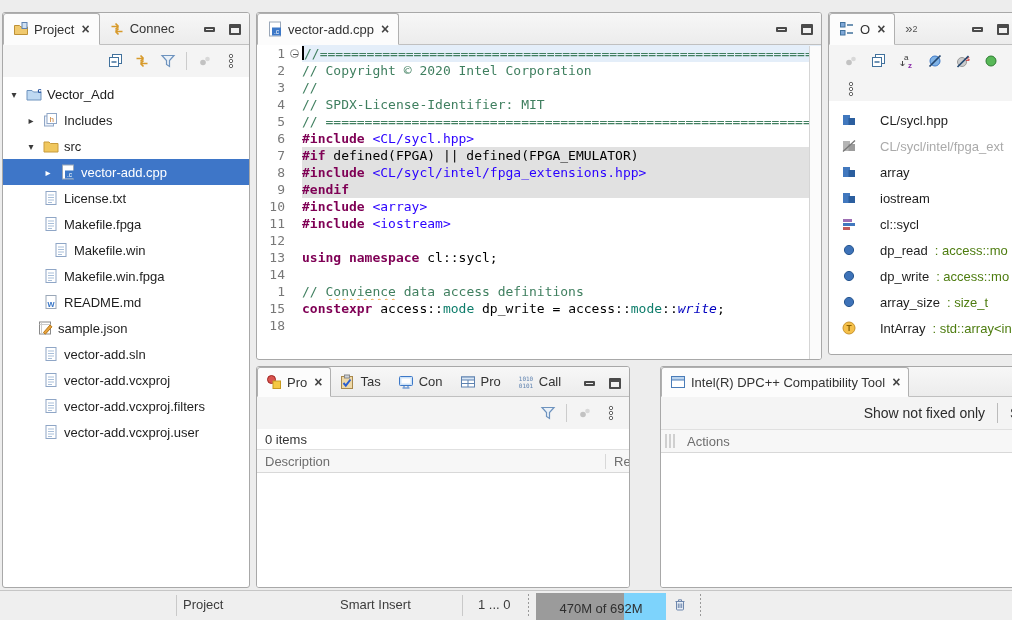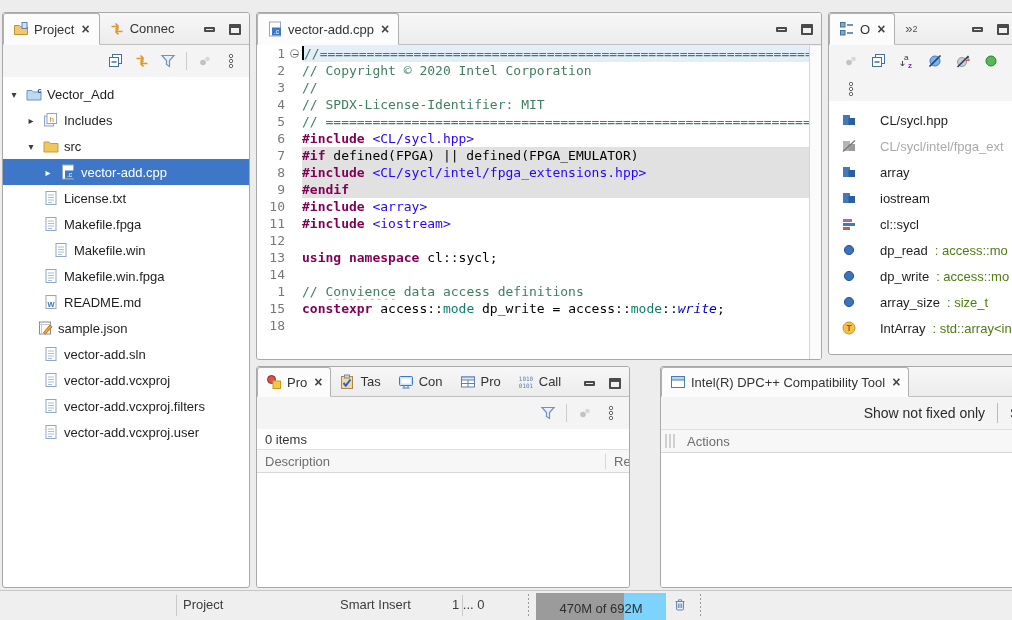--- a/index.html
+++ b/index.html
@@ -694,21 +694,21 @@
     <span class="cell">Actions</span>
   </div>
   <div style="background:#FFF; height:100%;"></div>
 </div>
 
 <div id="status-bar">
   <span class="vline" style="left:176px;"></span>
   <span class="slabel" style="left:183px;">Project</span>
   <span class="slabel" style="left:340px;">Smart Insert</span>
   <span class="vline" style="left:462px;"></span>
-  <span class="slabel" style="left:452px;">1 ... 0</span>
+  <span class="slabel" style="left:478px;">1 ... 0</span>
   <span class="dotline" style="left:528px;"></span>
   <div class="memgauge">
     <div class="memfill" id="memfill" style="width: 68%;"></div>
     <div class="memtext">470M of 692M</div>
   </div>
   <span class="trashbtn icon" id="trash-slot">
       <svg viewBox="0 0 16 16" xmlns="http://www.w3.org/2000/svg">
         <path d="M4.5 5.5h7v7.5a1 1 0 0 1-1 1h-5a1 1 0 0 1-1-1z" fill="#E8EEF6" stroke="#6E87AD"></path>
         <path d="M3.5 5.5h9M6.5 5.5V3.8h3v1.7M6.3 7.5v4.5M8 7.5v4.5M9.7 7.5v4.5" stroke="#6E87AD" fill="none"></path>
       </svg>

